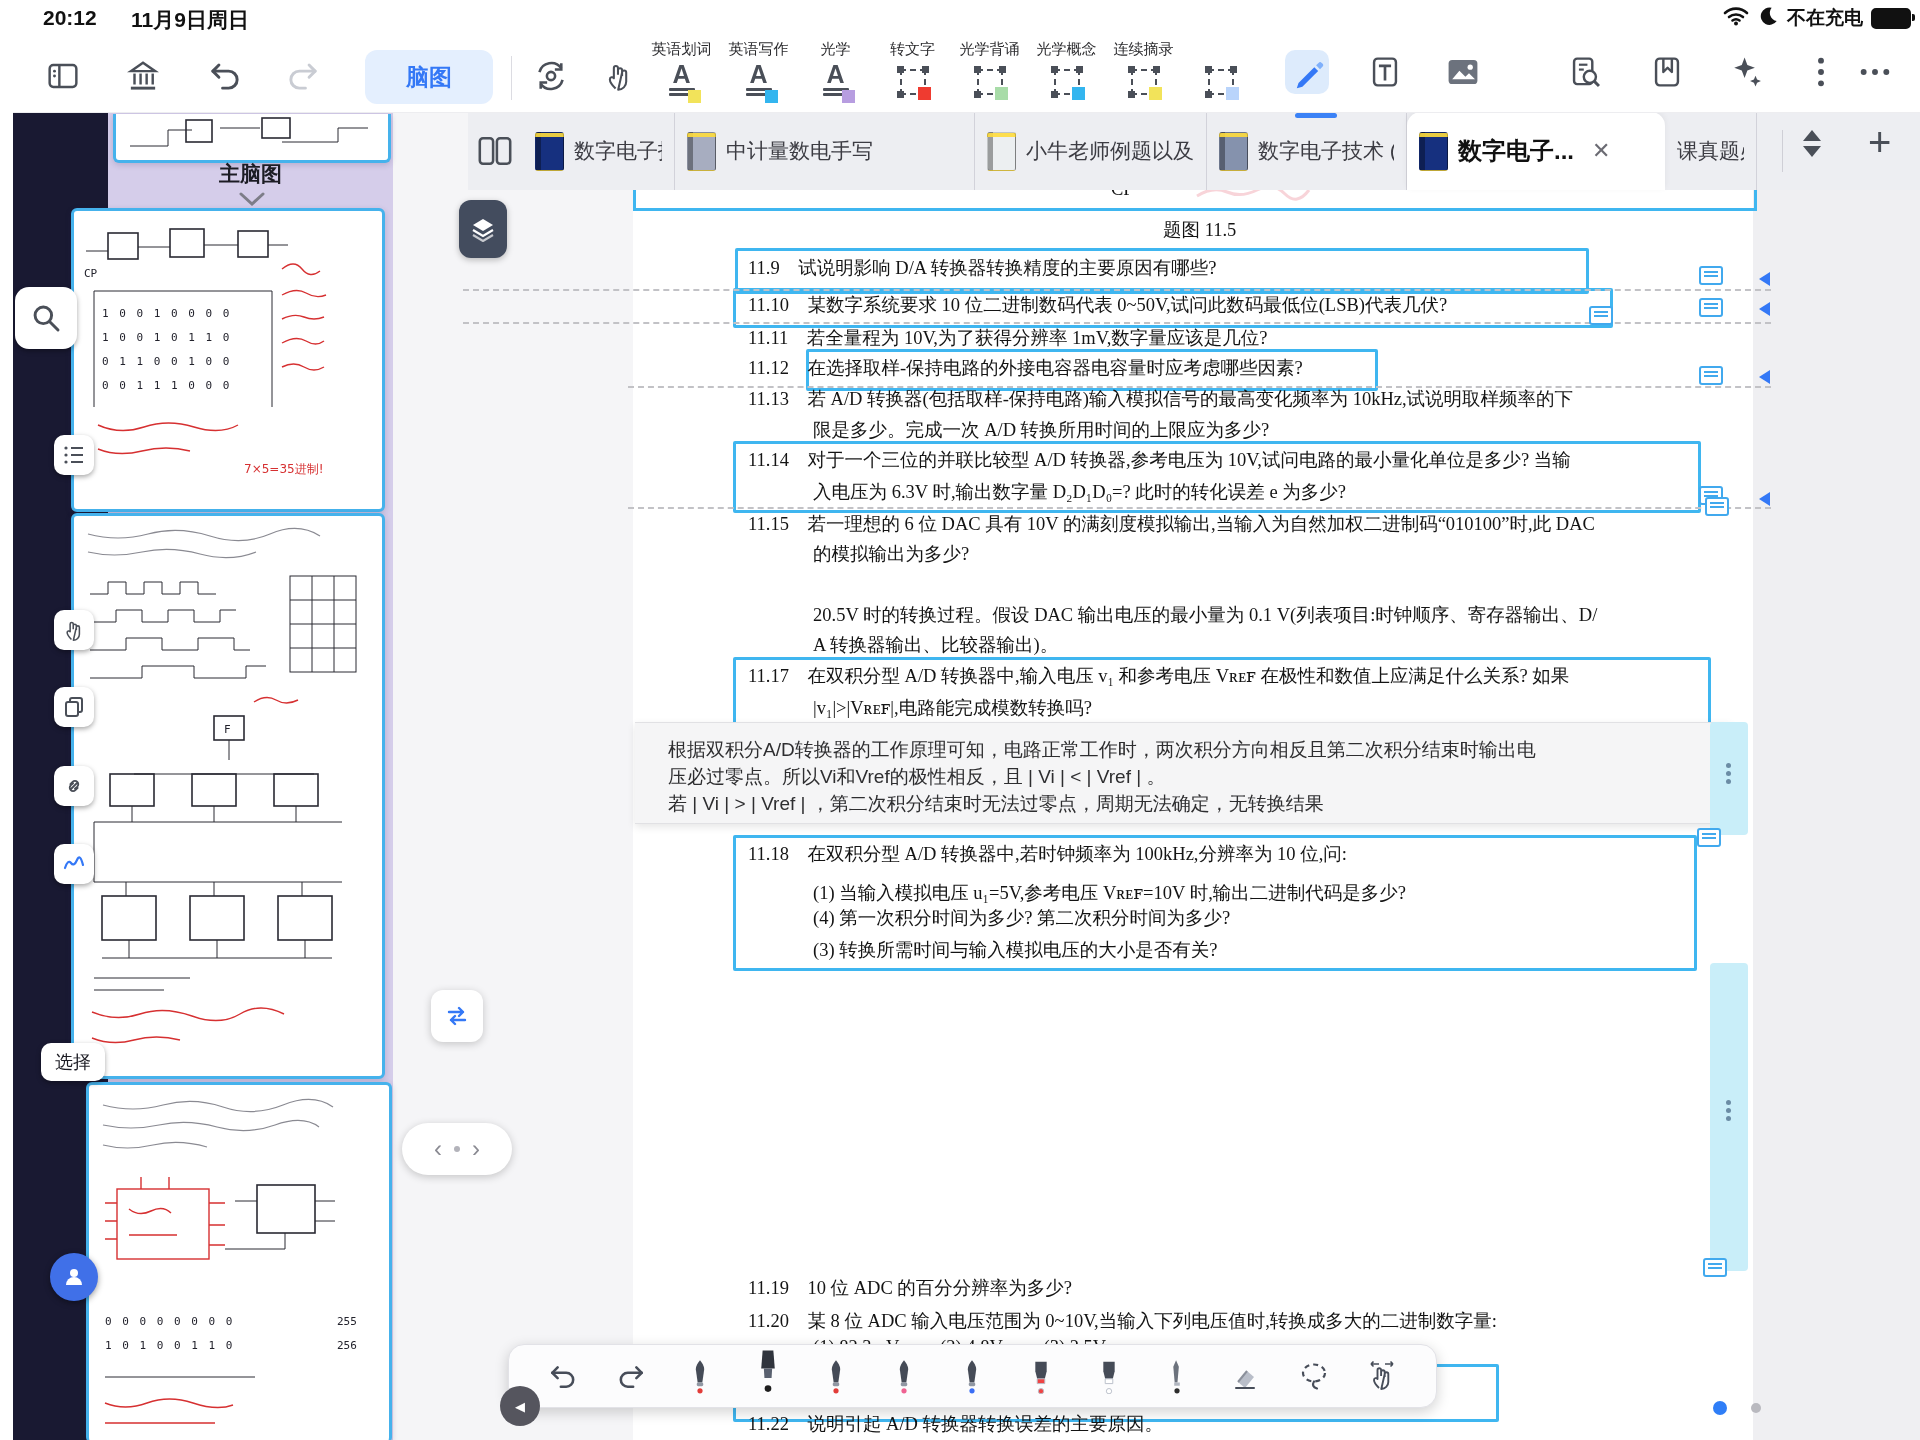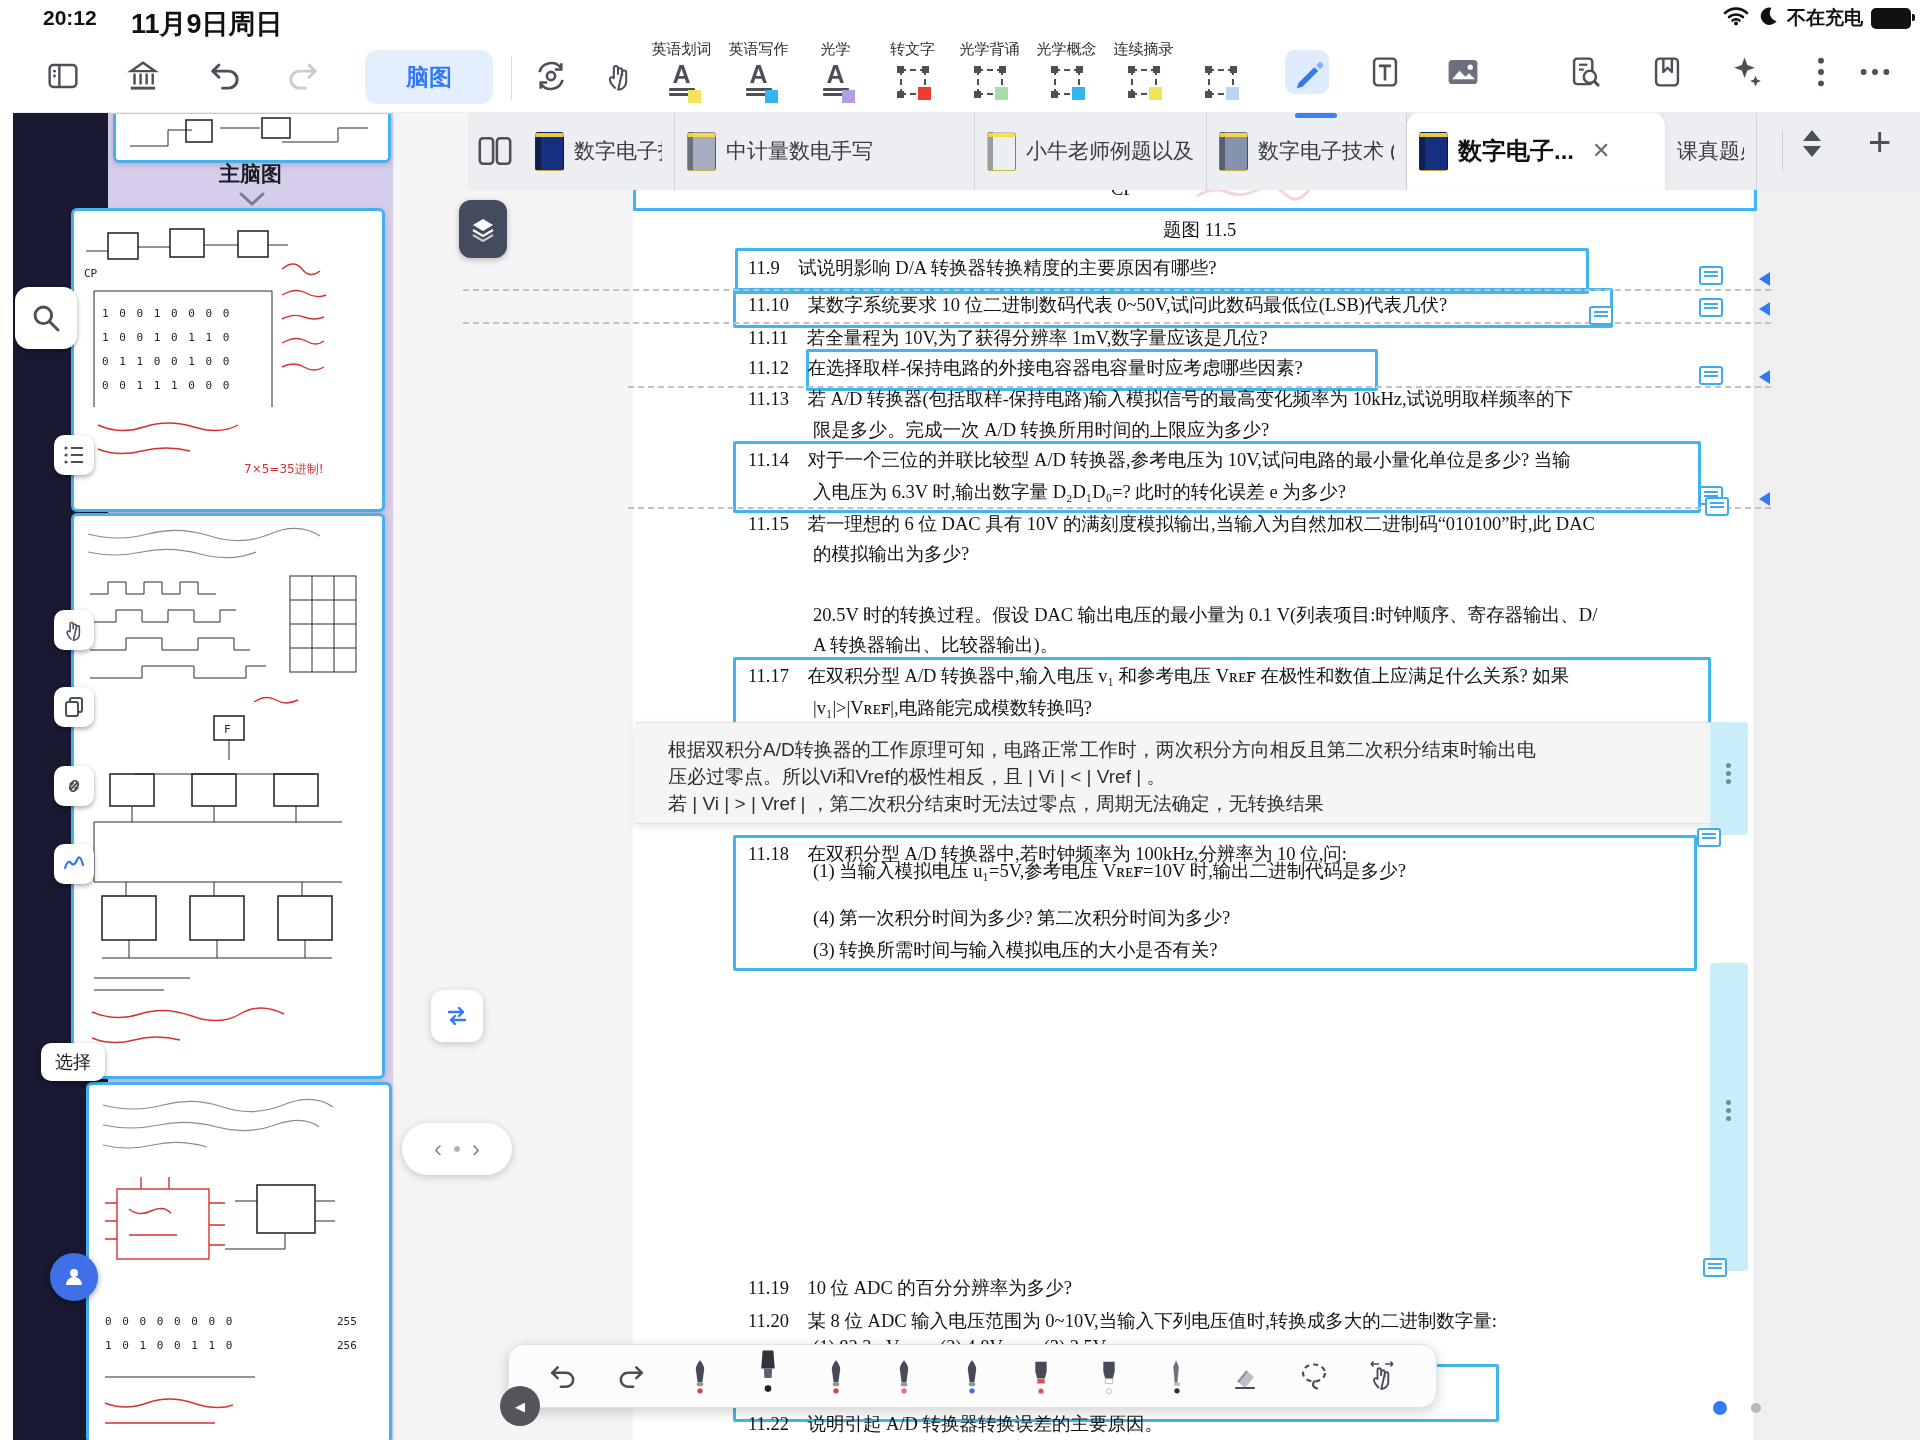--- a/index.html
+++ b/index.html
@@ -2,21 +2,21 @@
 <html><head>
 <meta charset="utf-8">
 <style>
   html,body{margin:0;padding:0;background:#ffffff;}
   #app{position:relative;width:1920px;height:1440px;overflow:hidden;background:#22c55e;
        font-family:"Liberation Sans","DejaVu Sans",sans-serif;margin-left:13px;-webkit-font-smoothing:antialiased;}
   .abs{position:absolute;}
   
   #statusbar{left:0;top:0;width:1920px;height:36px;background:#fff;z-index:20;}
   .st-time{left:30px;top:6px;font-size:21px;font-weight:700;color:#111;}
-  .st-date{left:118px;top:6px;font-size:27px;font-weight:700;color:#111;}
+  .st-date{left:118px;top:6px;font-size:21px;font-weight:700;color:#111;}
   .st-right{right:22px;top:5px;display:flex;align-items:center;gap:8px;color:#111;}
   .st-charge{font-size:19px;font-weight:600;}
   .battery{width:36px;height:17px;border:2px solid #111;border-radius:5px;background:#111;position:relative;}
   .battery::after{content:"";position:absolute;right:-6px;top:4px;width:3px;height:7px;background:#111;border-radius:0 2px 2px 0;}
   
   #toolbar{left:0;top:36px;width:1920px;height:76px;background:#fff;z-index:19;border-bottom:1px solid #ededf0;}
   .mt-dots{left:948px;top:-18px;display:flex;gap:7px;}
   .mt-dots i{width:9px;height:9px;border-radius:50%;background:#b2b2ba;}
   .icon-btn{width:44px;height:44px;display:flex;align-items:center;justify-content:center;border-radius:10px;}
   .icon-btn svg{display:block;}
@@ -545,21 +545,21 @@
   <div class="ln" style="left:800px;top:419px">限是多少。完成一次 A/D 转换所用时间的上限应为多少?</div>
   <div class="ln" style="left:735px;top:449px">11.14　对于一个三位的并联比较型 A/D 转换器,参考电压为 10V,试问电路的最小量化单位是多少? 当输</div>
   <div class="ln" style="left:800px;top:481px">入电压为 6.3V 时,输出数字量 D₂D₁D₀=? 此时的转化误差 e 为多少?</div>
   <div class="ln" style="left:735px;top:513px">11.15　若一理想的 6 位 DAC 具有 10V 的满刻度模拟输出,当输入为自然加权二进制码“010100”时,此 DAC</div>
   <div class="ln" style="left:800px;top:543px">的模拟输出为多少?</div>
   <div class="ln" style="left:800px;top:604px">20.5V 时的转换过程。假设 DAC 输出电压的最小量为 0.1 V(列表项目:时钟顺序、寄存器输出、D/</div>
   <div class="ln" style="left:800px;top:634px">A 转换器输出、比较器输出)。</div>
   <div class="ln" style="left:735px;top:665px">11.17　在双积分型 A/D 转换器中,输入电压 v₁ 和参考电压 Vʀᴇꜰ 在极性和数值上应满足什么关系? 如果</div>
   <div class="ln" style="left:800px;top:697px">|v₁|&gt;|Vʀᴇꜰ|,电路能完成模数转换吗?</div>
   <div class="ln" style="left:735px;top:843px">11.18　在双积分型 A/D 转换器中,若时钟频率为 100kHz,分辨率为 10 位,问:</div>
-  <div class="ln" style="left:800px;top:860px">(1) 当输入模拟电压 u₁=5V,参考电压 Vʀᴇꜰ=10V 时,输出二进制代码是多少?</div>
+  <div class="ln" style="left:800px;top:882px">(1) 当输入模拟电压 u₁=5V,参考电压 Vʀᴇꜰ=10V 时,输出二进制代码是多少?</div>
   <div class="ln" style="left:800px;top:907px">(4) 第一次积分时间为多少? 第二次积分时间为多少?</div>
   <div class="ln" style="left:800px;top:939px">(3) 转换所需时间与输入模拟电压的大小是否有关?</div>
   <div class="ln" style="left:735px;top:1277px">11.19　10 位 ADC 的百分分辨率为多少?</div>
   <div class="ln" style="left:735px;top:1310px">11.20　某 8 位 ADC 输入电压范围为 0~10V,当输入下列电压值时,转换成多大的二进制数字量:</div>
   <div class="ln" style="left:800px;top:1336px">(1) 82.3mV;　　(2) 4.8V;　　(3) 2.5V</div>
   <div class="ln" style="left:735px;top:1372px">11.21　说明为什么 A/D 转换过程中会出现量化误差,以及减小量化误差的方法。</div>
   <div class="ln" style="left:735px;top:1413px">11.22　说明引起 A/D 转换器转换误差的主要原因。</div>
 
   <div id="annot-band" class="abs"></div>
   <div class="annot-ln" style="left:655px;top:737px">根据双积分A/D转换器的工作原理可知，电路正常工作时，两次积分方向相反且第二次积分结束时输出电</div>

